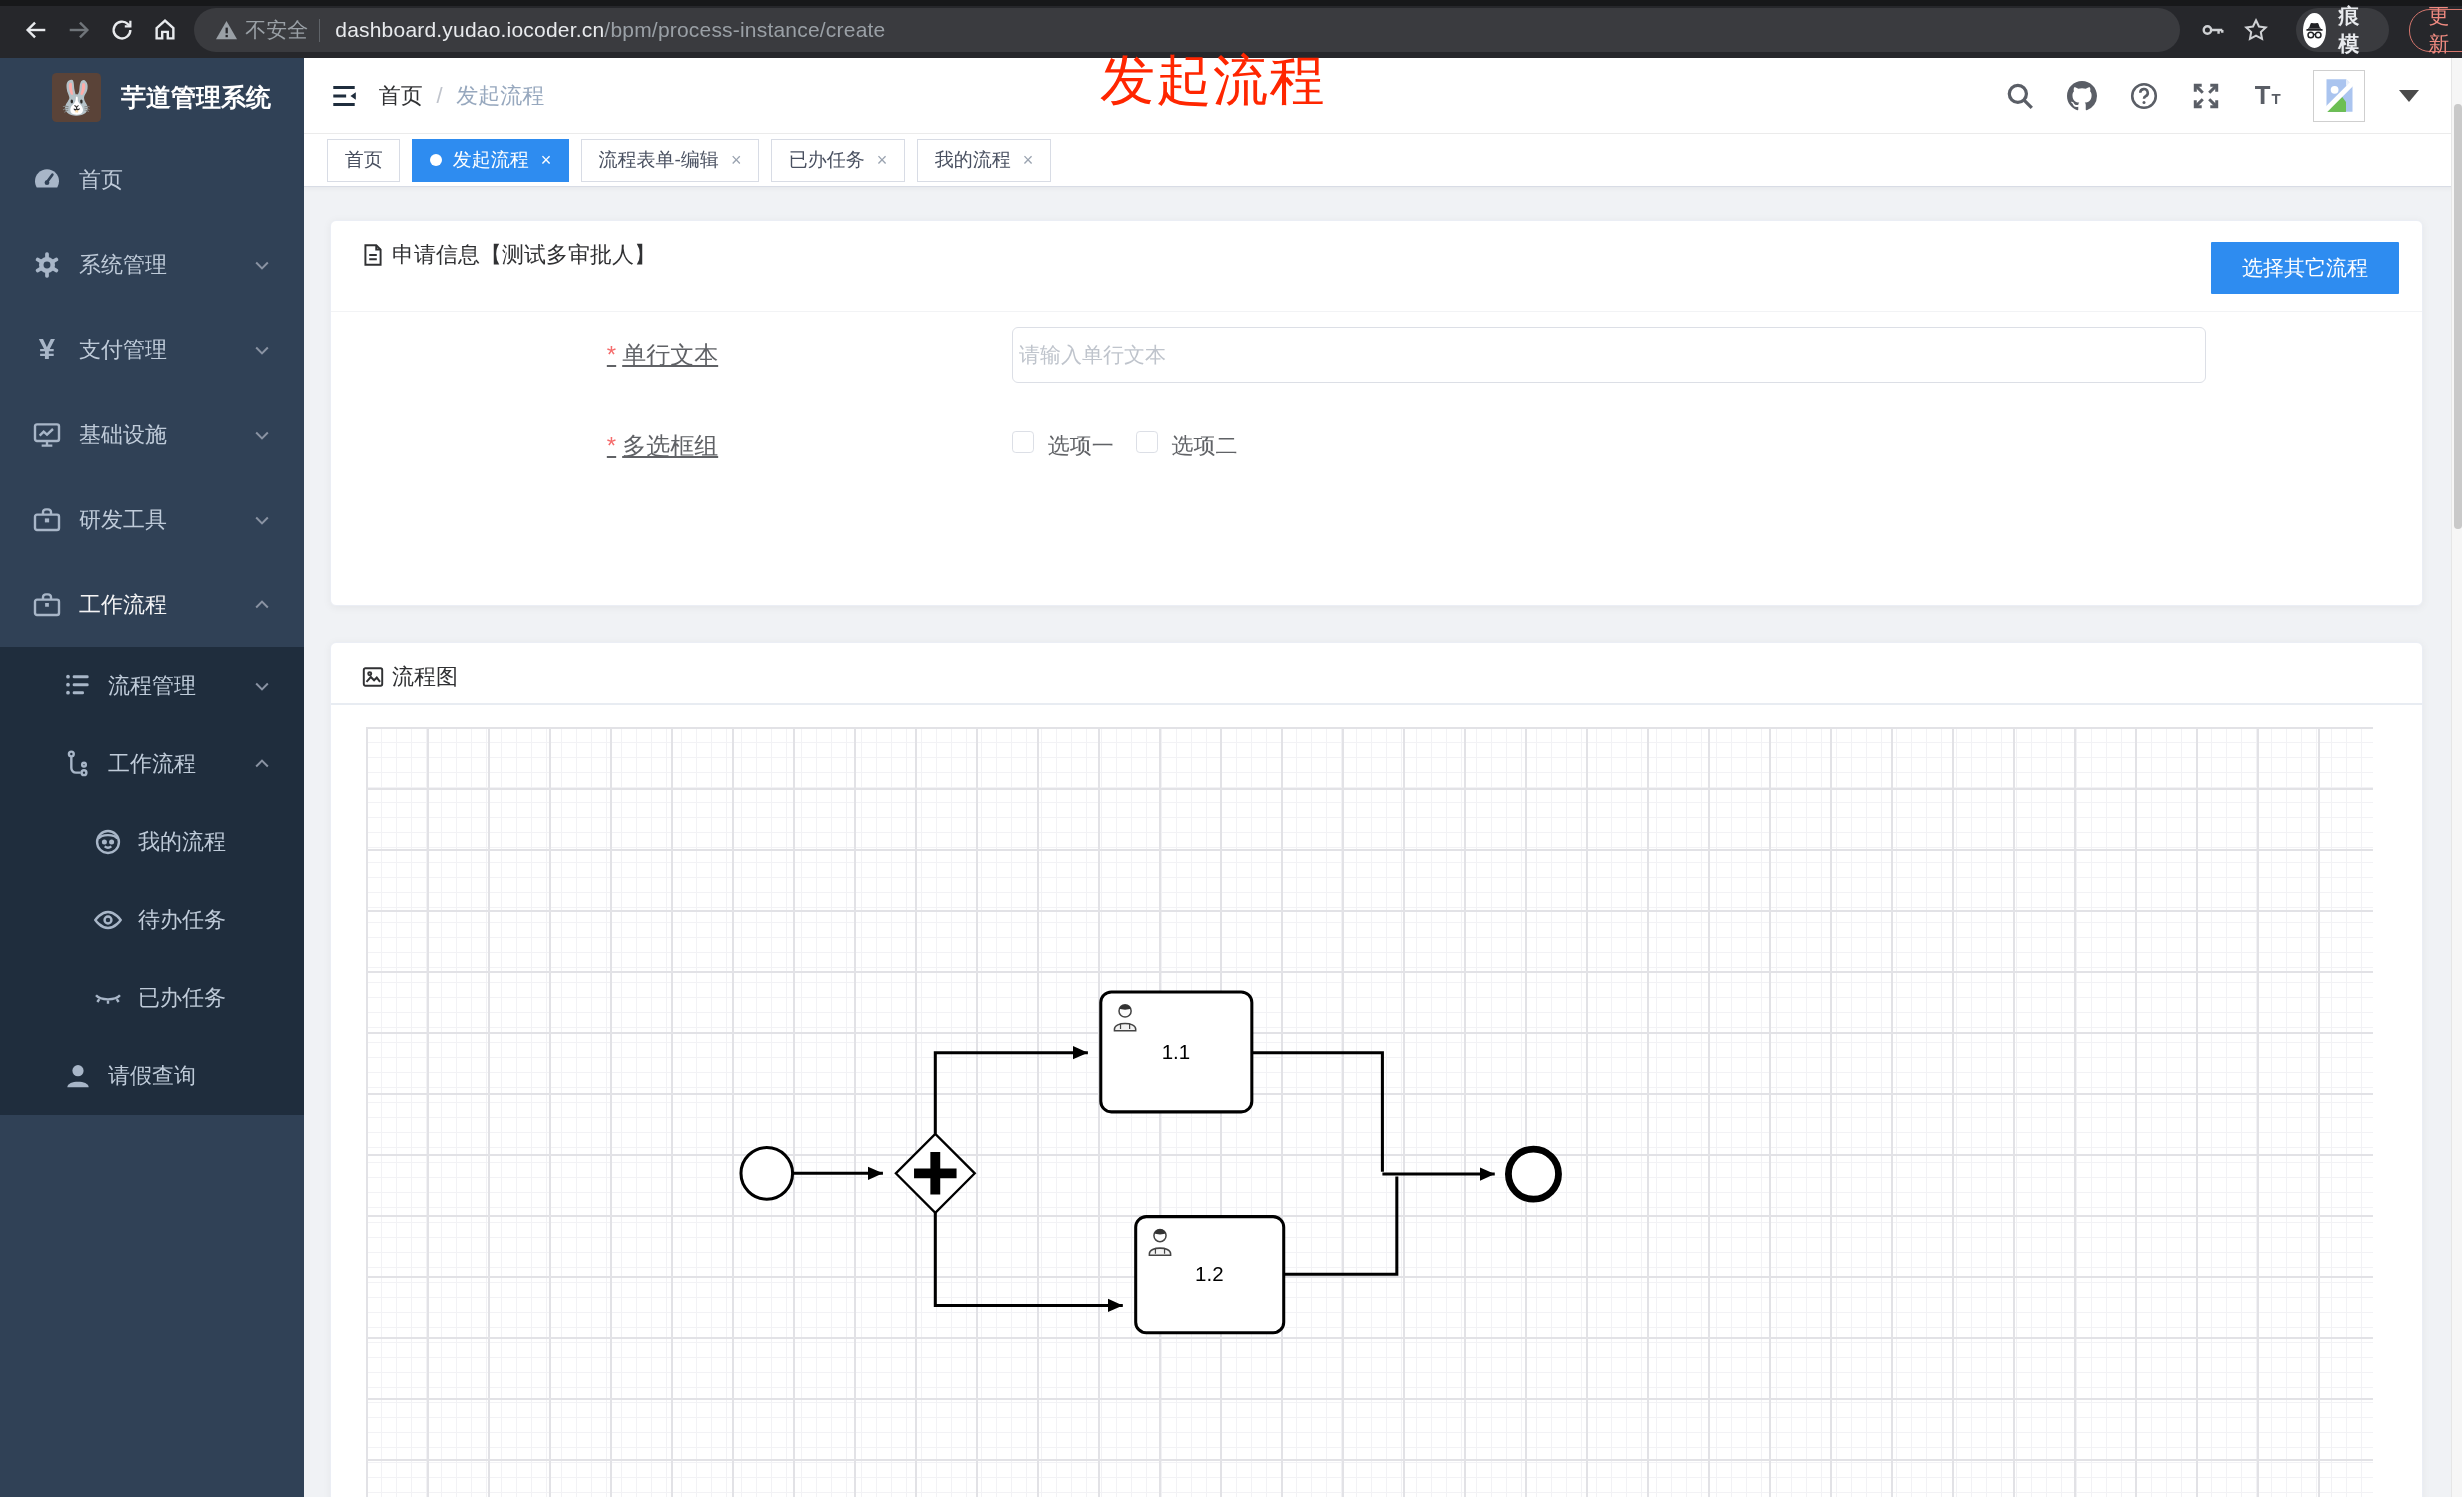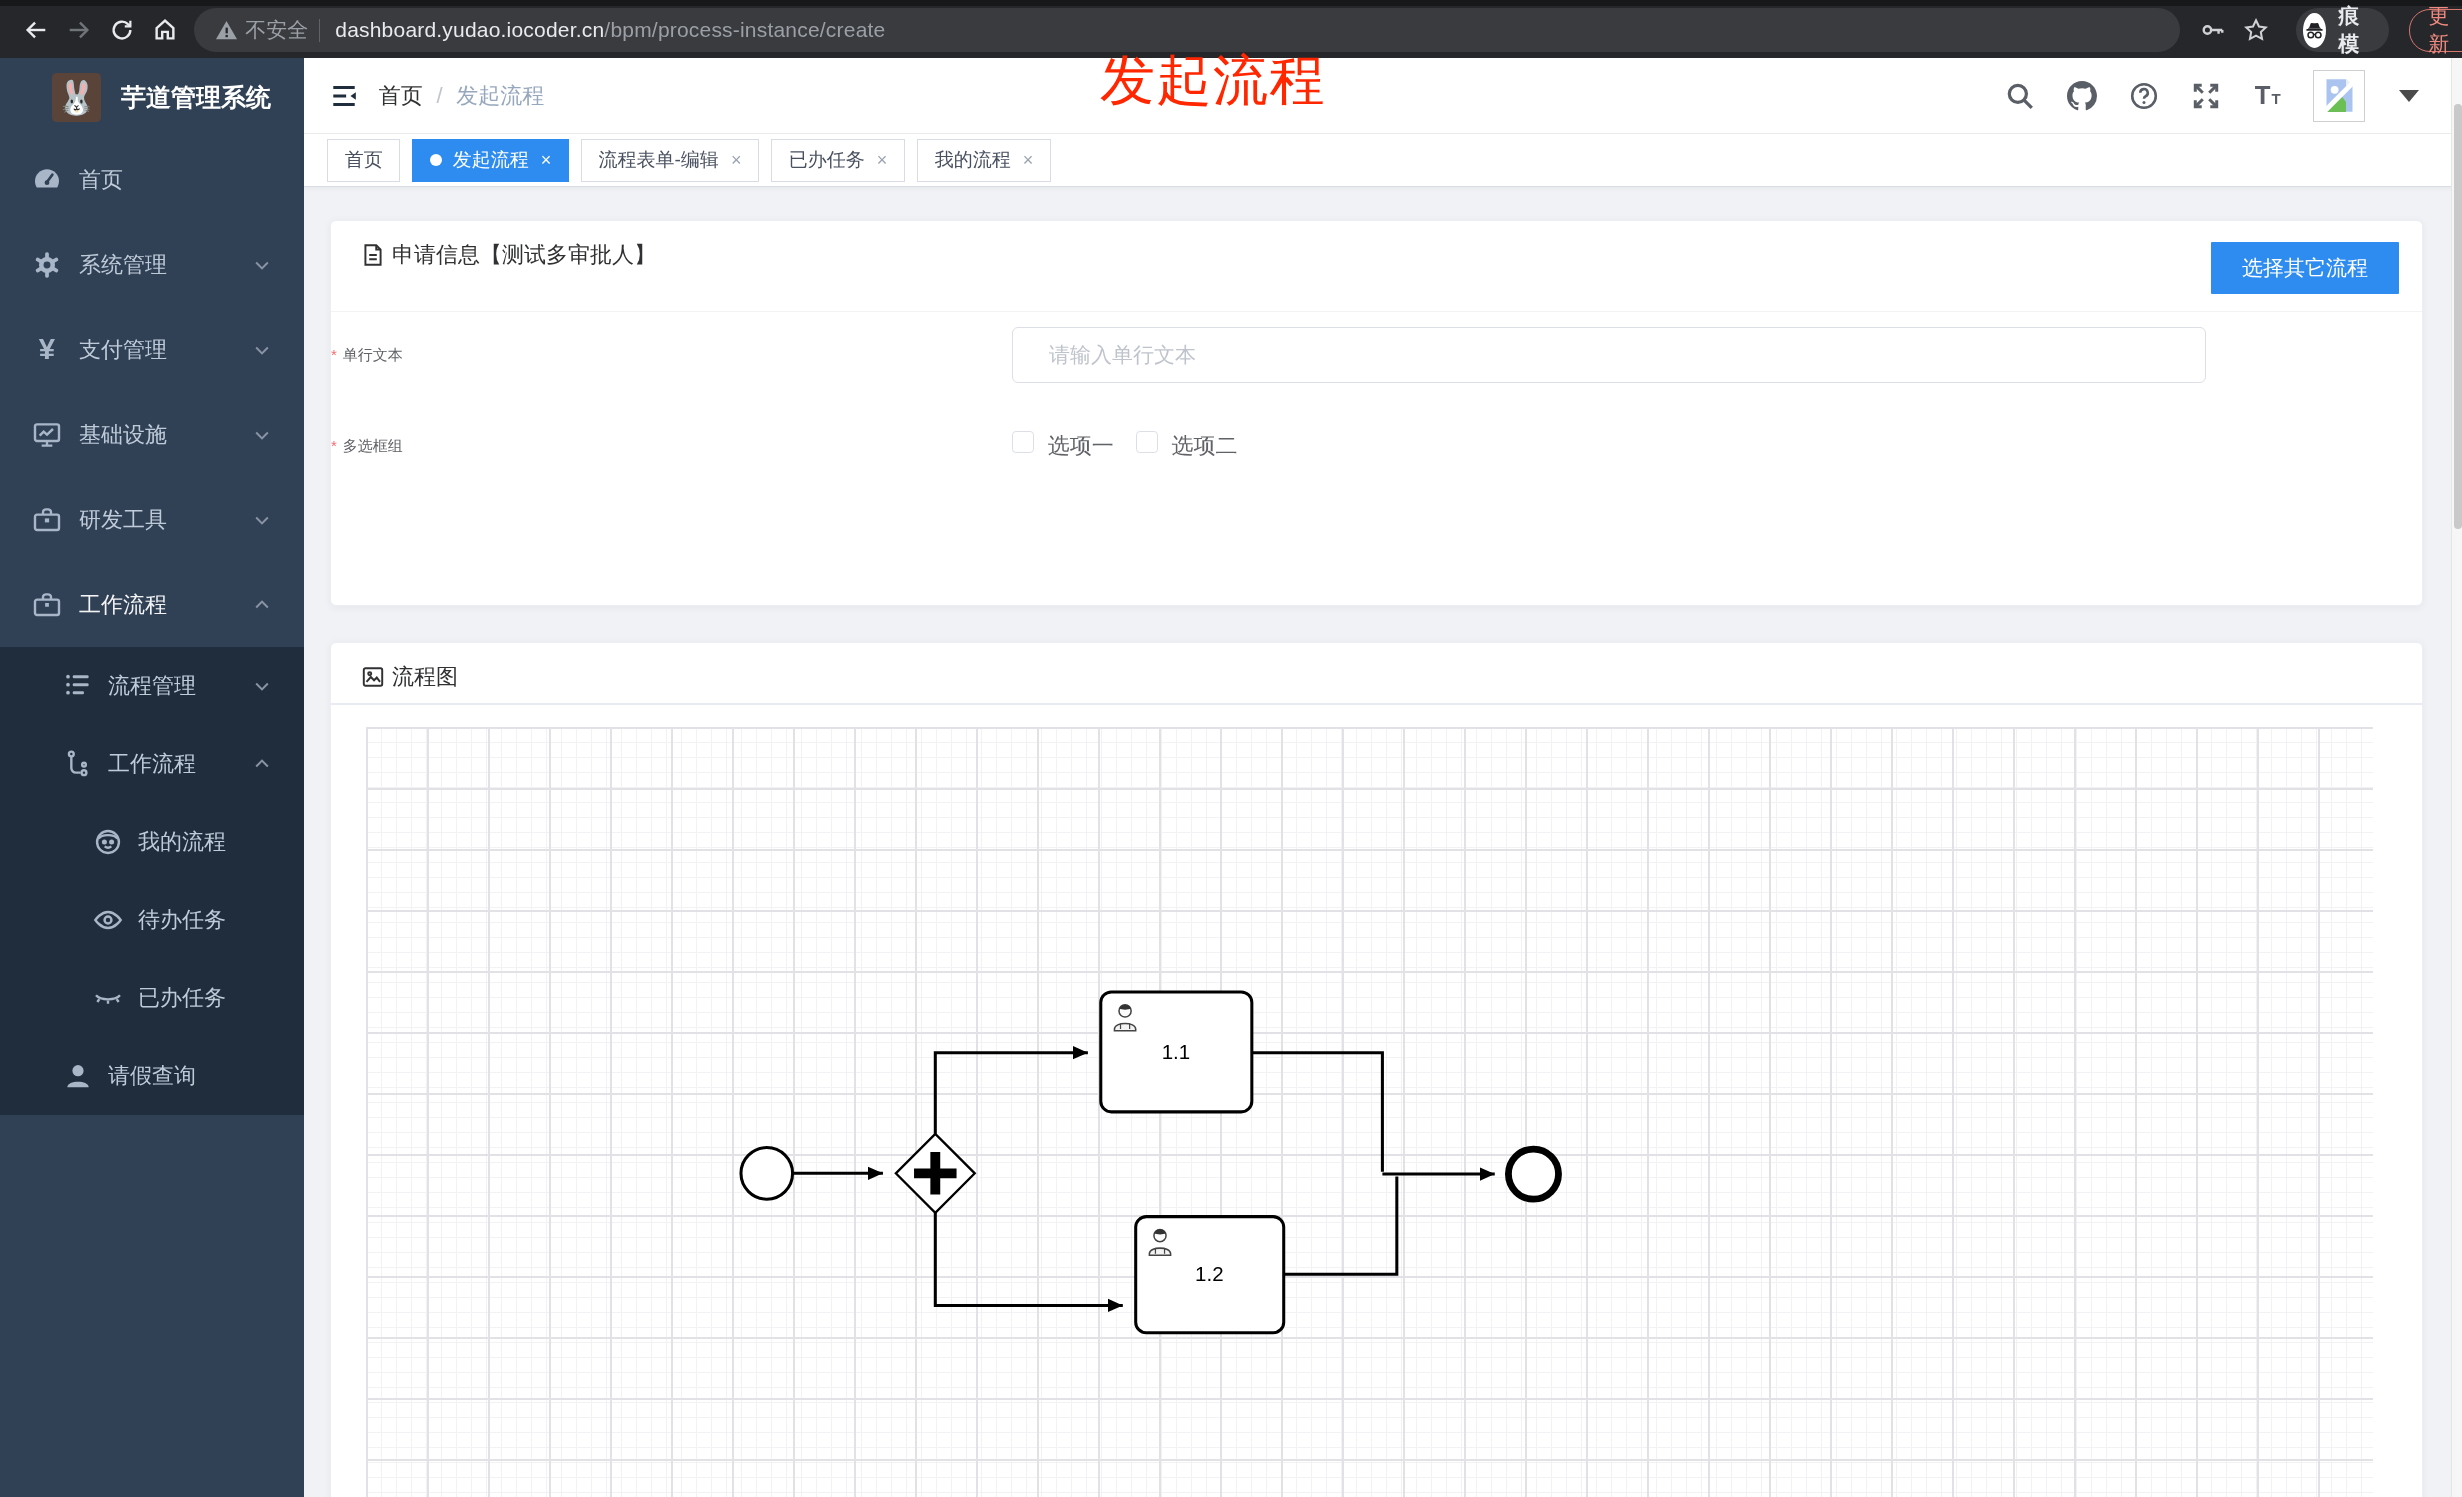--- a/index.html
+++ b/index.html
@@ -83,23 +83,23 @@
   .card-head { position:absolute; left:0; top:0; right:0; height:68px; display:flex; align-items:center; padding-left:29px; font-size:22px; color:#303133; }
   .card-head .ch-icon { width:26px; height:26px; margin-right:6px; color:#303133; display:flex; }
   .ch-icon svg { width:26px; height:26px; }
   .card-1 .divider { position:absolute; left:0; right:0; top:90px; height:0.8px; background:#f2f3f5; }
   .card-2 .divider { position:absolute; left:0; right:0; top:60px; height:1.5px; background:#e8ecf2; }
   .choose-btn { position:absolute; right:23px; top:21px; width:188px; height:52px; background:#2e8cf0; color:#ffffff; font-size:21px; border:none; border-radius:1px; cursor:pointer; }
   .form-row { position:absolute; left:0; right:0; display:flex; align-items:center; }
   .row-1 { top:106px; height:56px; }
   .row-2 { top:197px; height:56px;padding-left:21px; }
   .row-3 { top:293px; height:56px; }
-  .f-label { position:absolute; right:1428px; left:0; text-align:left; font-size:15px; color:#606266; }
+  .f-label { position:absolute; right:1428px; left:0; text-align:center; font-size:24px; color:#606266;text-decoration:underline; }
   .f-label .req { color:#f56c6c; margin-right:6px; }
-  .f-input { position:absolute; left:681px; width:1194px; height:56px; border:1.5px solid #dcdfe6; border-radius:6px; font-size:21px; color:#606266; padding:0 36px; outline:none; background:#ffffff; }
+  .f-input { position:absolute; left:681px; width:1194px; height:56px; border:1.5px solid #dcdfe6; border-radius:6px; font-size:21px; color:#606266; padding:0 6px; outline:none; background:#ffffff; }
   .f-input::placeholder { color:#bfc4cc; }
   .cb-wrap { position:absolute; left:681px; display:flex; align-items:center; }
   .cb-box { width:22px; height:22px; border:1.5px solid #dcdfe6; border-radius:3.8px; background:#ffffff; cursor:pointer; }
   .cb-label { font-size:22px; color:#606266; margin-left:13.7px; cursor:pointer; }
   .cb-item + .cb-item { margin-left:22px; }
   .cb-item { display:flex; align-items:flex-start; }
   .btn { height:56px; border-radius:6px; font-size:22px; cursor:pointer; }
   .btn-submit { position:absolute; left:692px; width:106px; background:#2e8cf0; border:none; color:#ffffff; }
   .btn-reset { position:absolute; left:813px; width:106px; background:#ffffff; border:1.5px solid #dcdfe6; color:#606266; }
   

